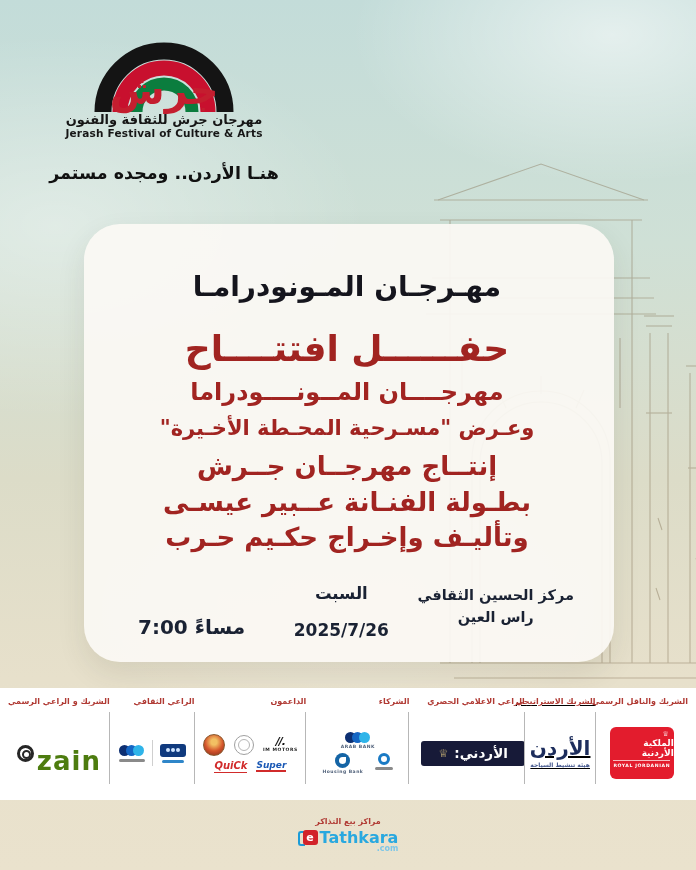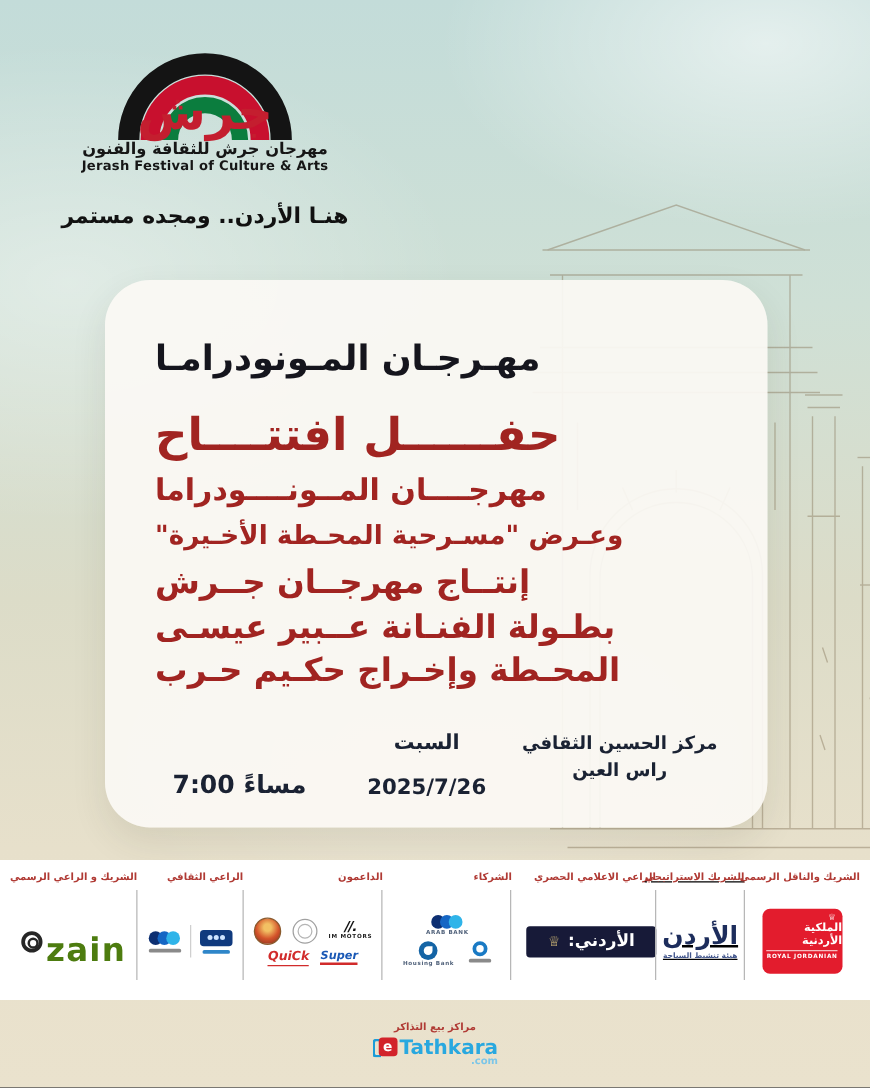--- a/index.html
+++ b/index.html
@@ -23,21 +23,21 @@
   .brand-ar{ margin-top:2px; font-size:13px; font-weight:bold; direction:rtl; }
   .brand-en{ font-size:10.5px; font-weight:bold; letter-spacing:.2px; }
   .tagline{ margin-top:24px; font-size:17.5px; font-weight:bold; direction:rtl; color:#111; }
 
   
   .card{
     position:absolute; left:84px; top:224px; width:530px; height:438px;
     background:rgba(251,249,244,.93); border-radius:36px;
     box-shadow:0 12px 28px rgba(60,55,40,.10);
   }
-  .card-text{ direction:rtl; text-align:left; padding:46px 44px 0 40px; }
+  .card-text{ direction:rtl; text-align:center; padding:46px 44px 0 40px; }
   .card-title{ font-size:28px; font-weight:bold; color:#15151d; line-height:1.2; }
   .red{ color:#a12421; font-weight:bold; line-height:1.18; }
   .l1{ font-size:36px; margin-top:24px; }
   .l2{ font-size:24px; margin-top:8px; }
   .l3{ font-size:21px; margin-top:10px; }
   .l4{ font-size:26px; margin-top:10px; }
   .l5{ font-size:26px; margin-top:5px; }
   .l6{ font-size:26px; margin-top:5px; }
   .details{ position:absolute; left:28px; right:34px; bottom:22px; display:flex; direction:rtl; align-items:flex-start; color:#1a2233; }
   .venue{ width:36%; text-align:center; font-size:14.5px; font-weight:bold; line-height:1.55; }
@@ -177,21 +177,21 @@
   </div>
 
   <div class="card">
     <div class="card-text">
       <div class="card-title">مهـرجـان المـونودرامـا</div>
       <div class="red l1">حفــــــل افتتــــاح</div>
       <div class="red l2">مهرجــــان المــونــــودراما</div>
       <div class="red l3">وعـرض "مسـرحية المحـطة الأخـيرة"</div>
       <div class="red l4">إنتــاج مهرجــان جــرش</div>
       <div class="red l5">بطـولة الفنـانة عــبير عيسـى</div>
-      <div class="red l6">المحـطة وإخـراج حكـيم حـرب</div>
+      <div class="red l6">وتأليـف وإخـراج حكـيم حـرب</div>
     </div>
     <div class="details">
       <div class="venue">
         <div>مركز الحسين الثقافي</div>
         <div>راس العين</div>
       </div>
       <div class="daydate">
         <div class="day">السبت</div>
         <div class="date">2025/7/26</div>
       </div>

